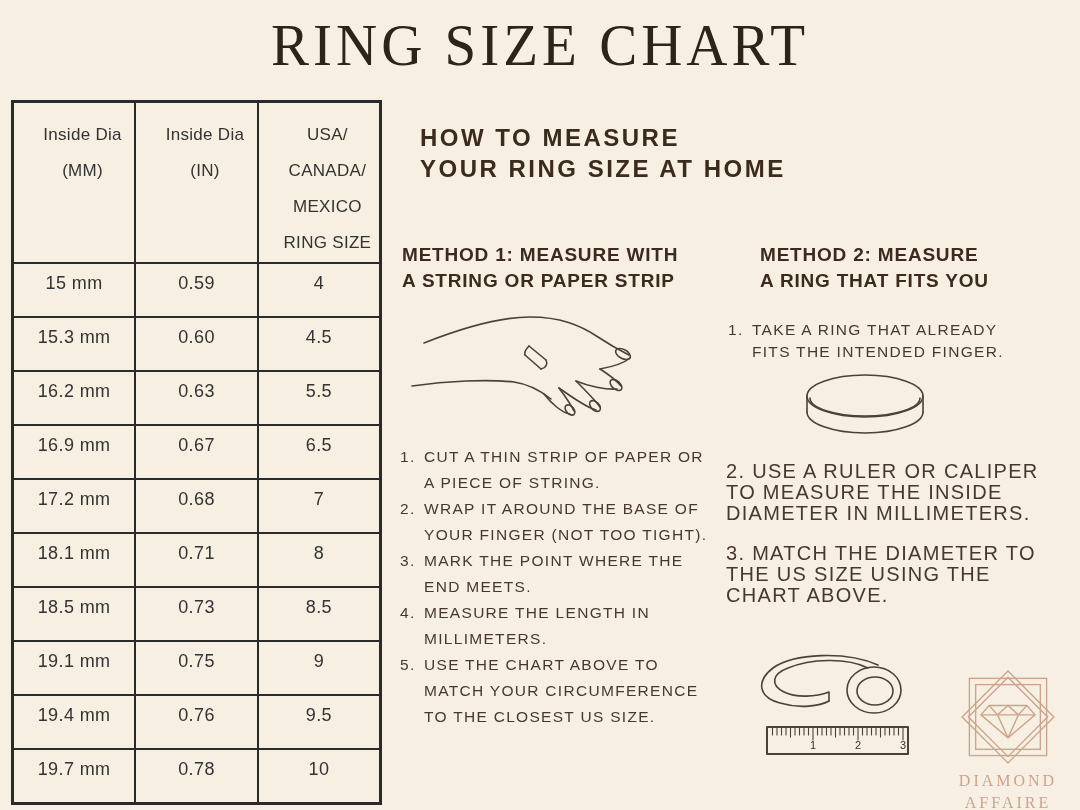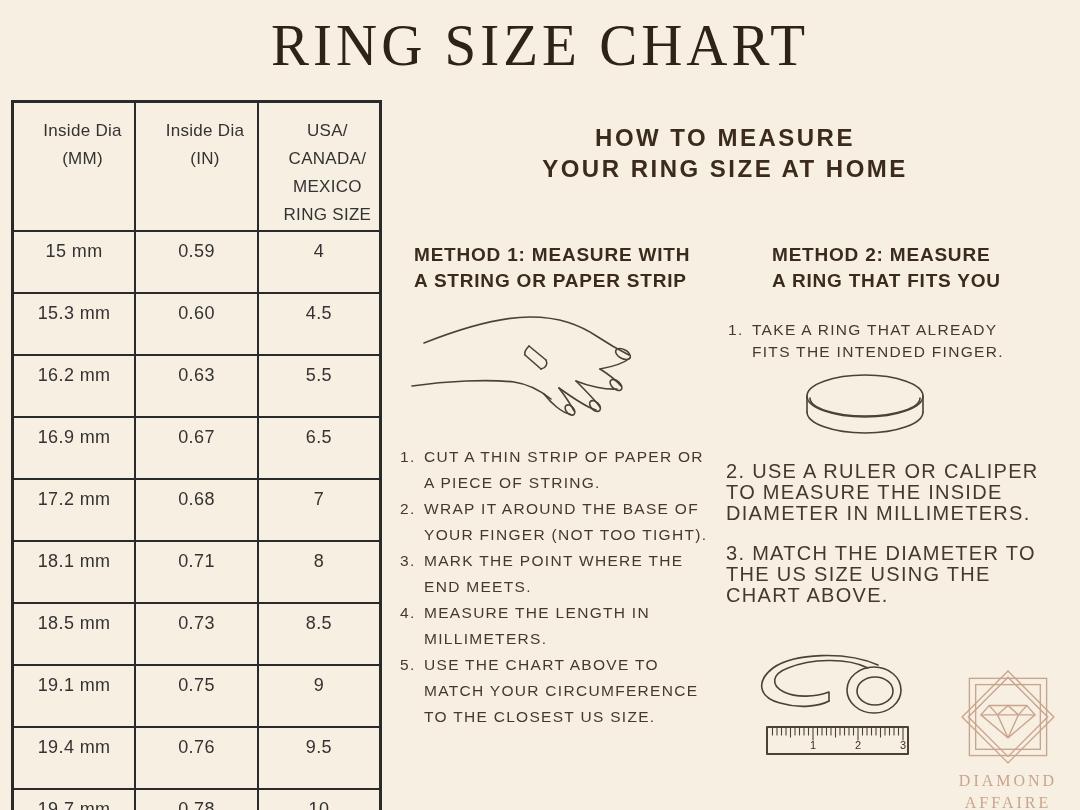--- a/index.html
+++ b/index.html
@@ -22,36 +22,36 @@
   
   table.size-table{
     left:11px;top:100px;width:371px;
     border-collapse:collapse;background:transparent;
     border:3px solid #2a2a2a;
     table-layout:fixed;
   }
   .size-table th,.size-table td{border:2px solid #2a2a2a;}
   .size-table th{
     height:95px;vertical-align:top;padding-top:14px;
-    font-weight:normal;font-size:17px;line-height:28px;
+    font-weight:normal;font-size:17px;line-height:36px;
     color:#333;white-space:pre-line;text-align:center;letter-spacing:.3px;padding-left:18px;
   }
   .size-table td{
-    height:37px;padding-bottom:22px;text-align:center;vertical-align:middle;
+    height:37px;padding-bottom:14px;text-align:center;vertical-align:middle;
     font-size:18px;color:#333;letter-spacing:.4px;
   }
 
   
   .how-heading{
-    left:420px;top:122px;width:610px;text-align:center;
+    left:420px;top:122px;width:610px;text-align:left;
     font-size:24px;font-weight:bold;letter-spacing:2.5px;
     line-height:31px;color:#3a2b1d;
   }
   .method-title{
-    font-size:19px;font-weight:bold;letter-spacing:.8px;line-height:26px;color:#3a2b1d;margin-left:12px;
+    font-size:19px;font-weight:bold;letter-spacing:.8px;line-height:26px;color:#3a2b1d;
   }
   .method1-title{left:402px;top:242px;width:300px;}
   .method2-title{left:760px;top:242px;width:280px;}
 
   
   .steps{font-size:15.5px;letter-spacing:1.3px;line-height:26px;color:#46392c;}
   .step-row{display:flex;align-items:flex-start;}
   .step-row .num{flex:0 0 24px;}
   .step-row .step-text{flex:1;}
   .method1-steps{left:400px;top:444px;width:308px;}

